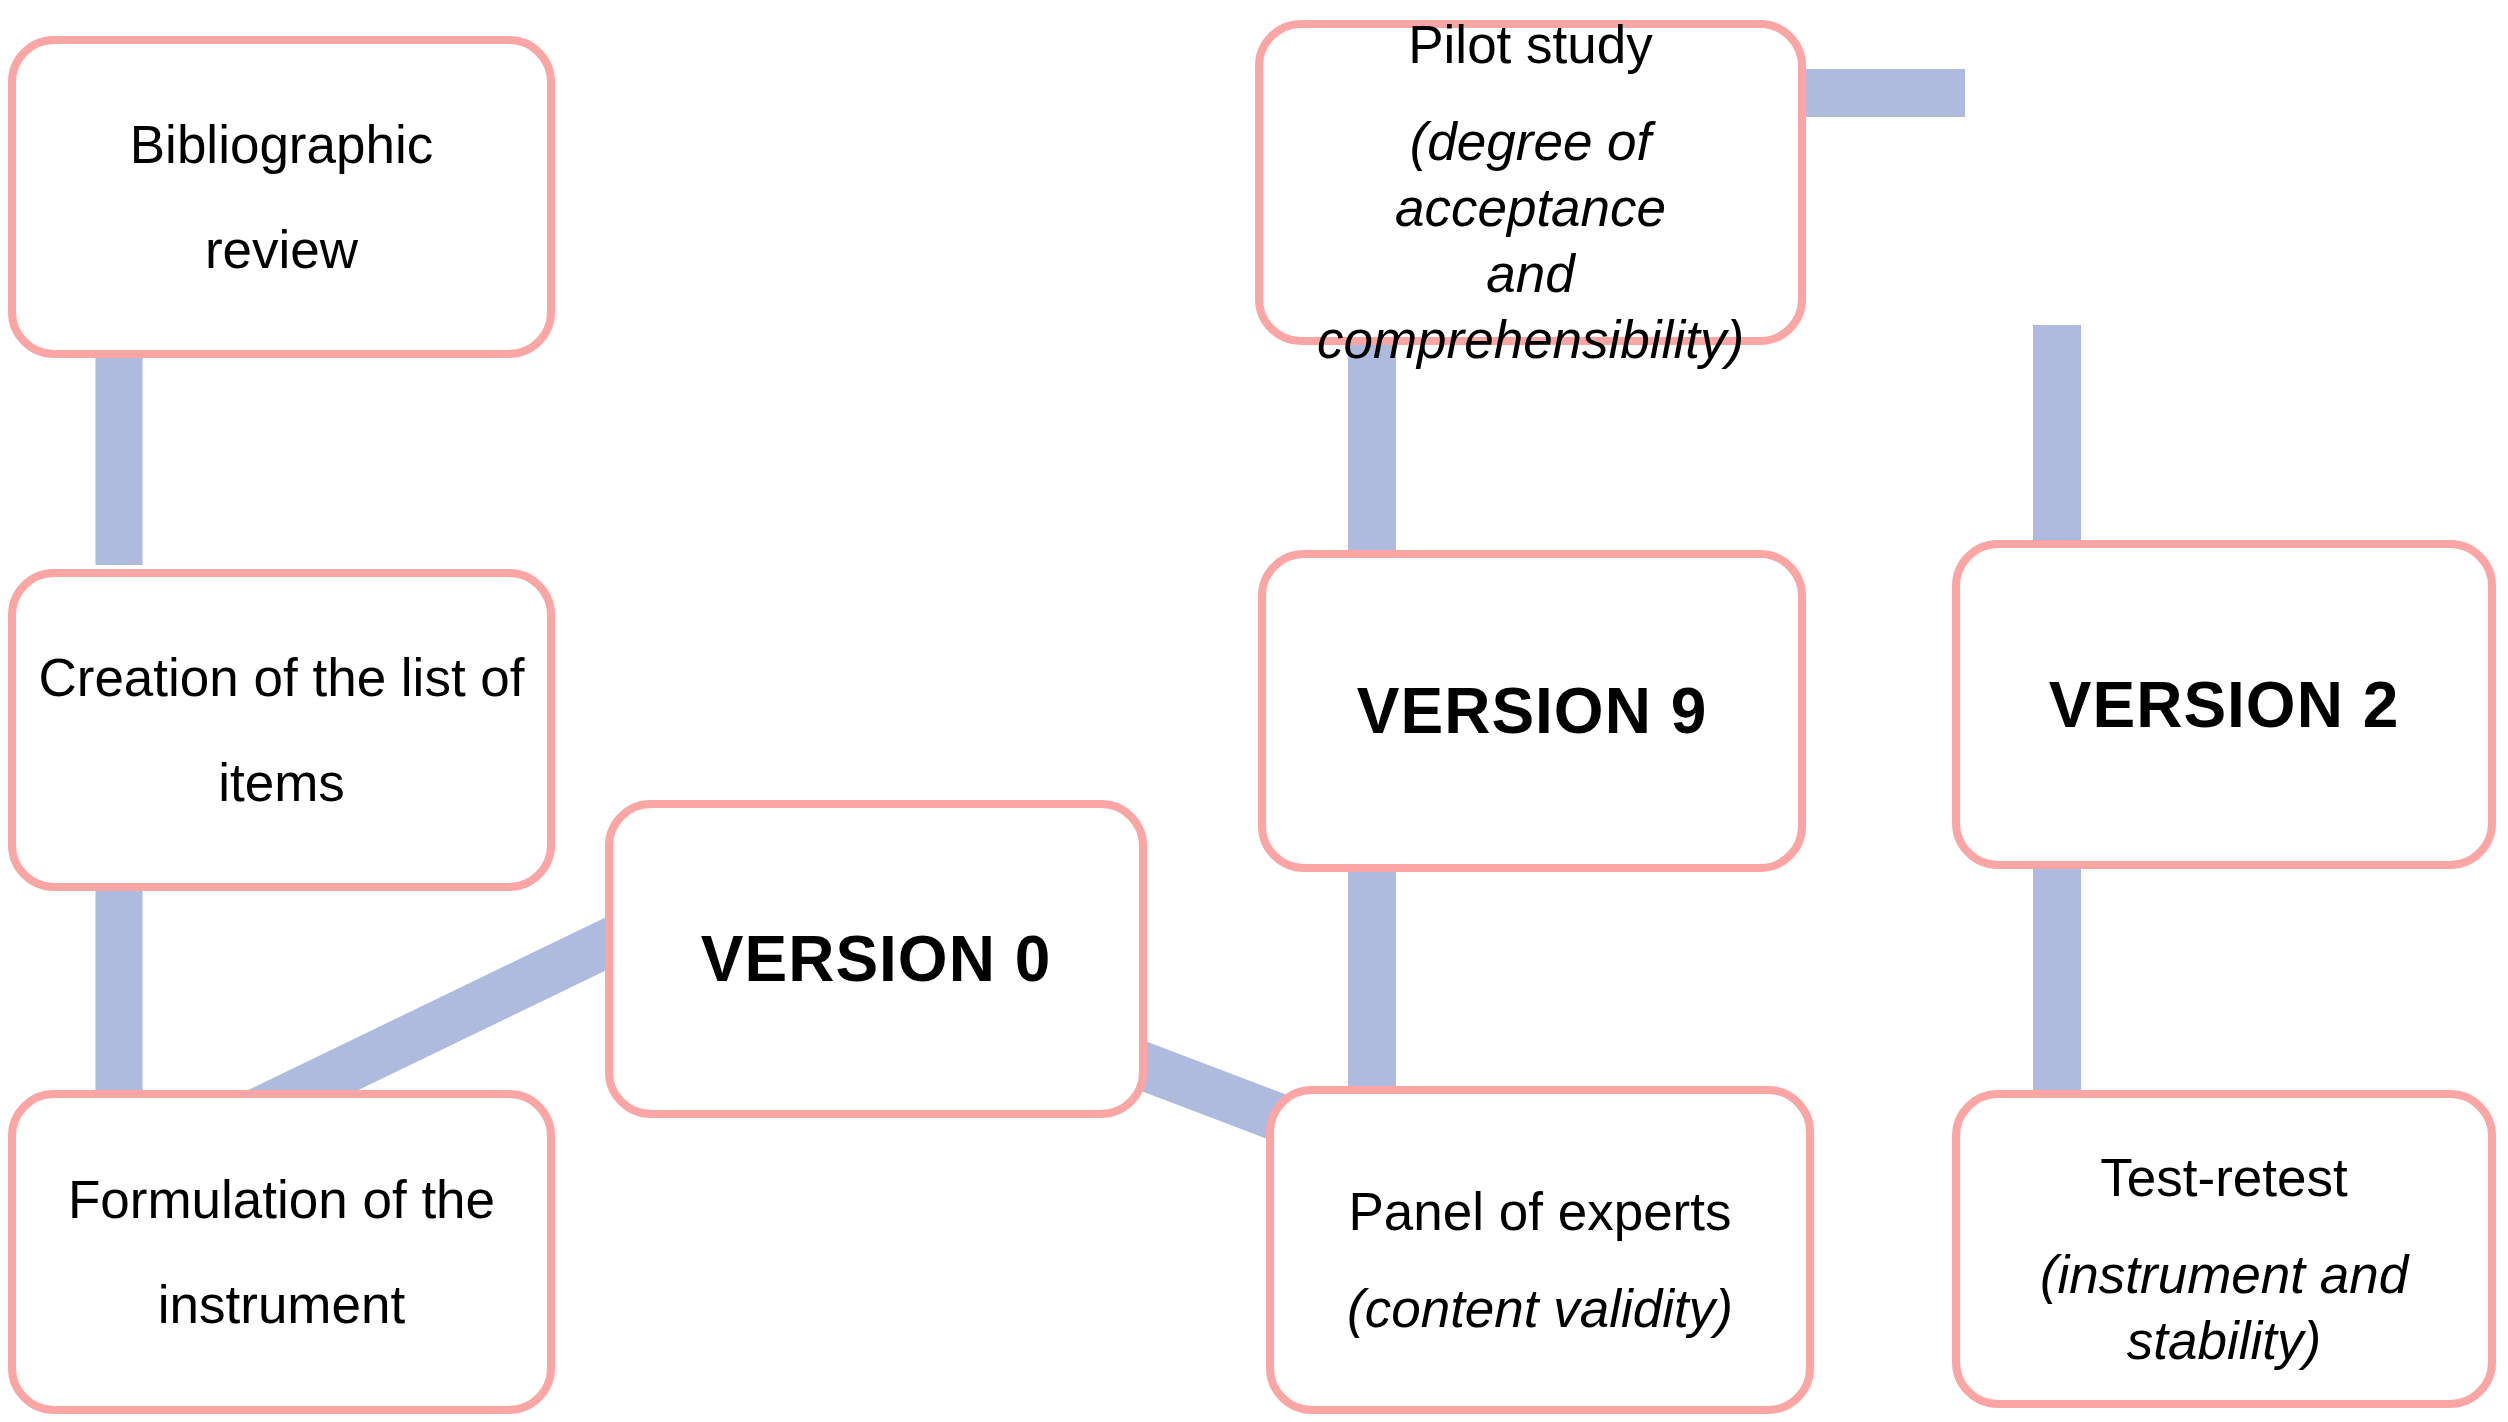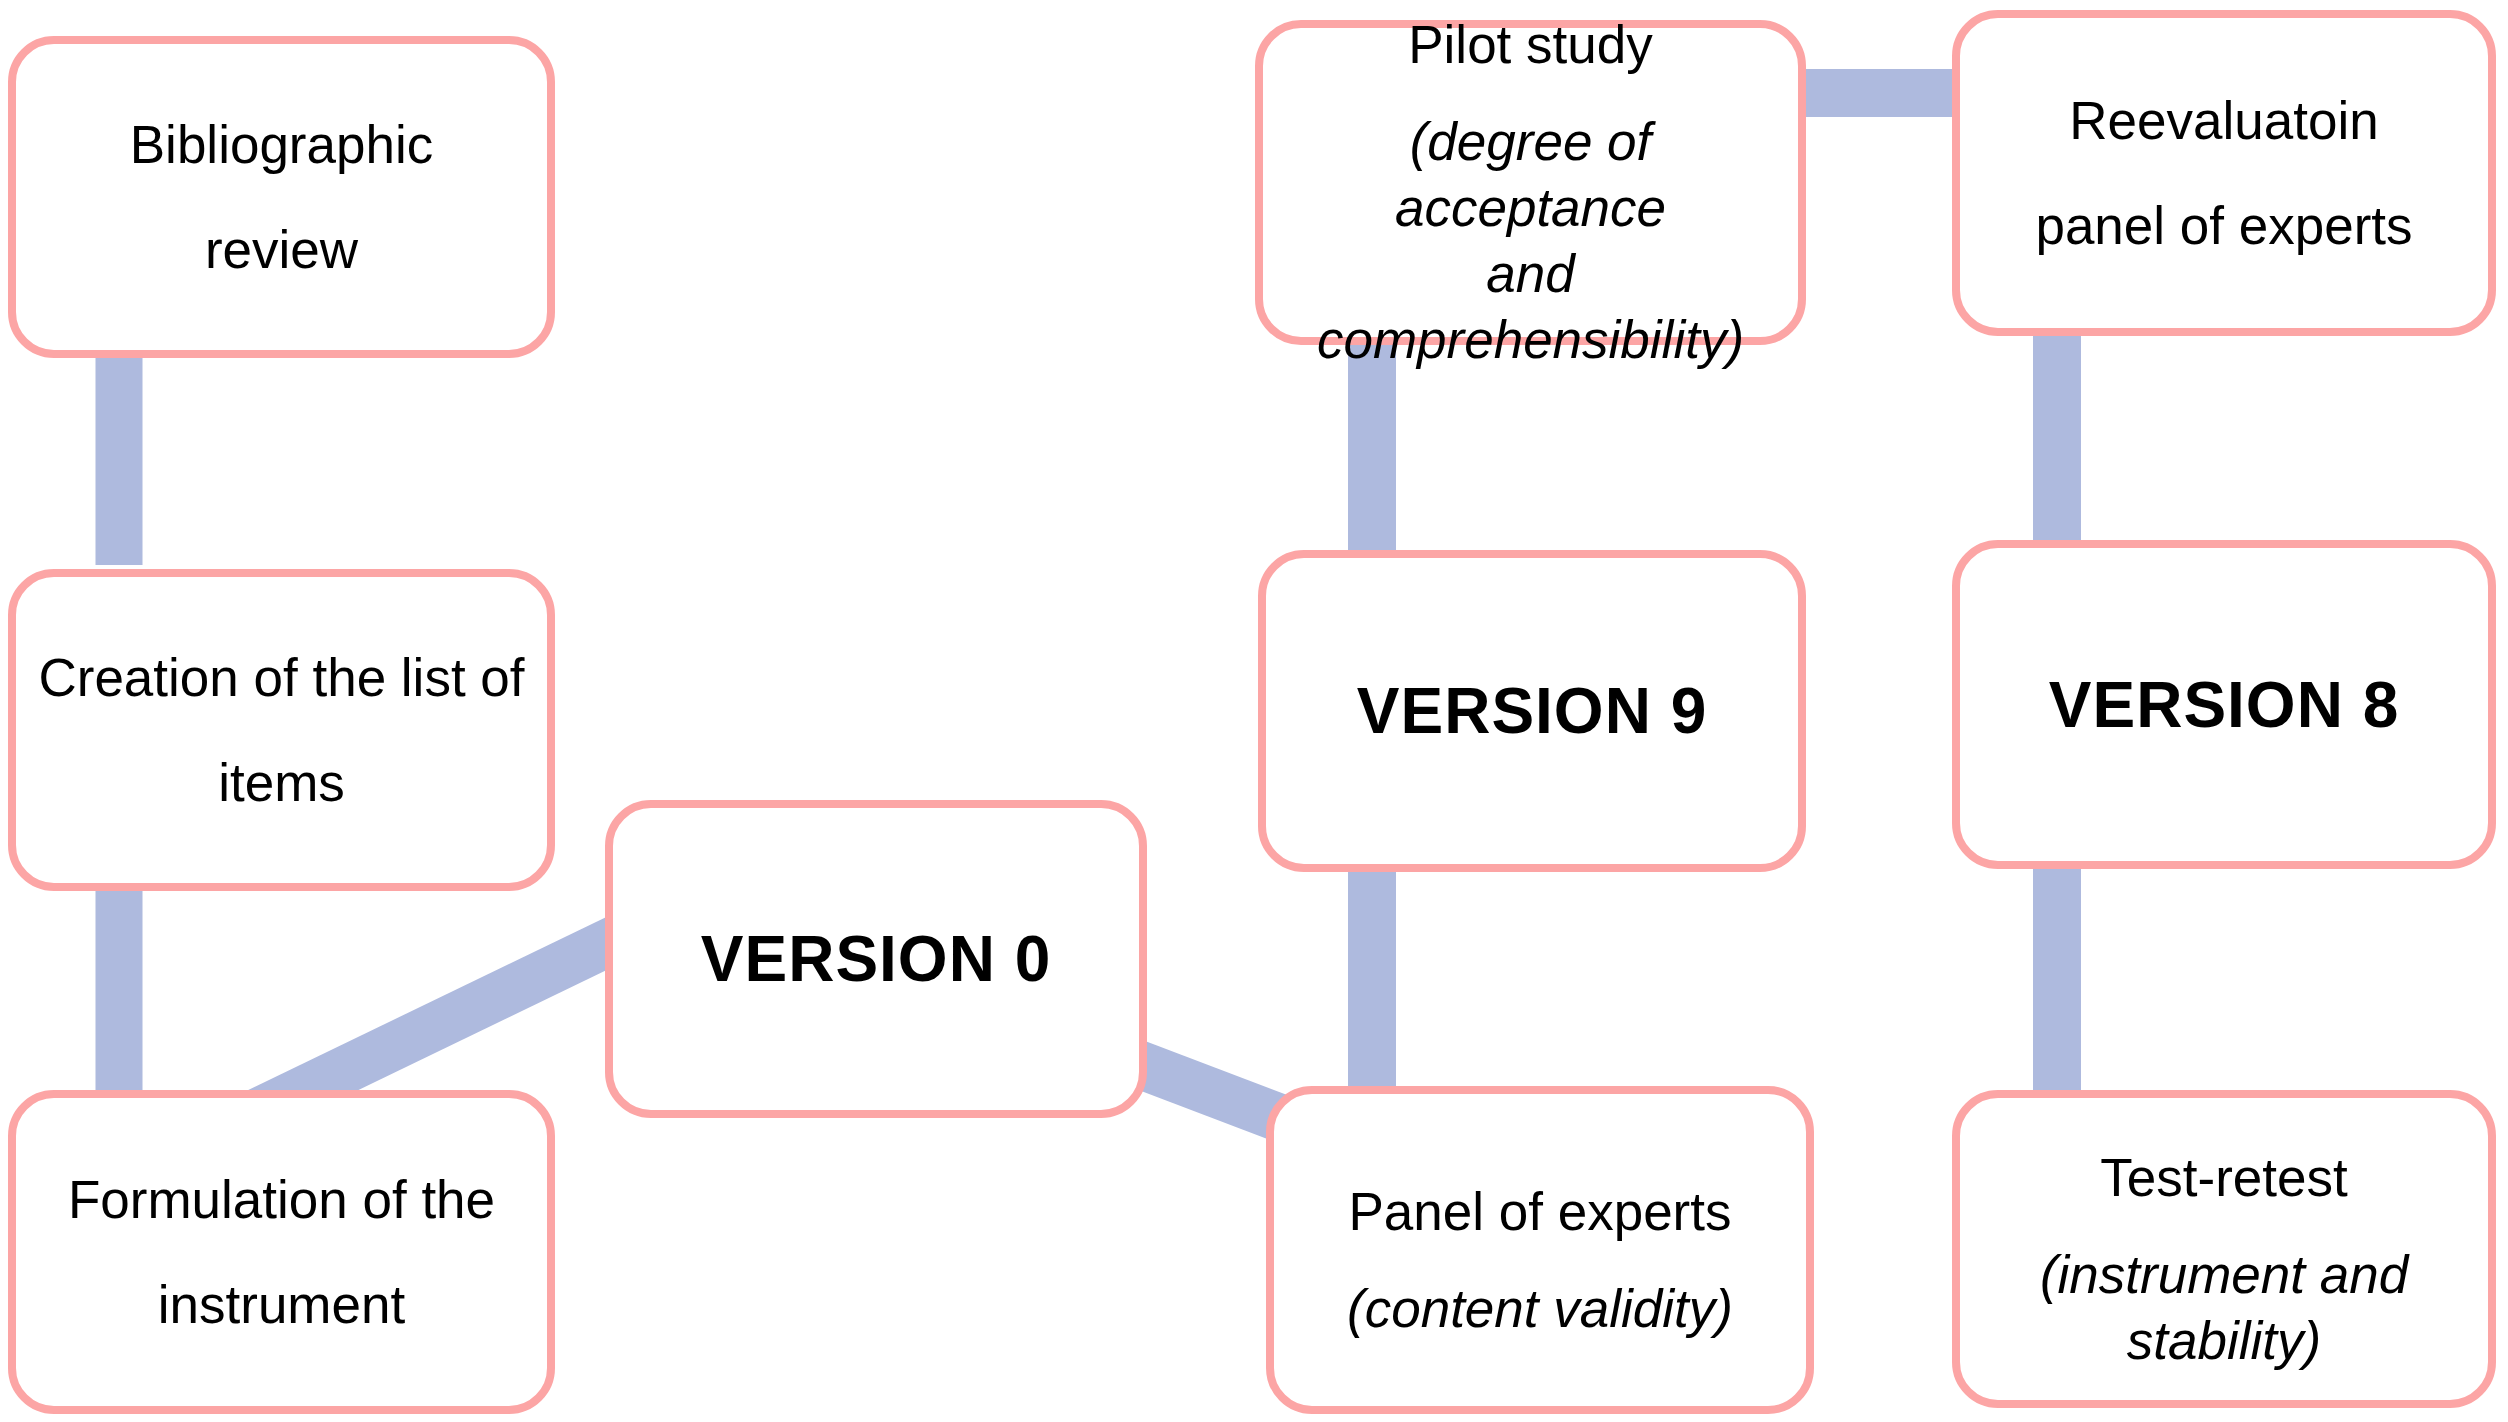--- a/index.html
+++ b/index.html
@@ -119,27 +119,23 @@
 
   <div class="node version" id="node-version1">
     <div class="label">VERSION 9</div>
   </div>
 
   <div class="node" id="node-panel">
     <div class="label">Panel of experts</div>
     <div class="sublabel">(content validity)</div>
   </div>
 
-  <div class="node" id="node-reevaluation">
-    <div class="label">Reevaluatoin
-panel of experts</div>
-  </div>
 
   <div class="node version" id="node-version2">
-    <div class="label">VERSION 8</div>
+    <div class="label">VERSION 2</div>
   </div>
 
   <div class="node" id="node-testretest">
     <div class="label">Test-retest</div>
     <div class="sublabel">(instrument and
 stability)</div>
   </div>
 
 </div>
 

